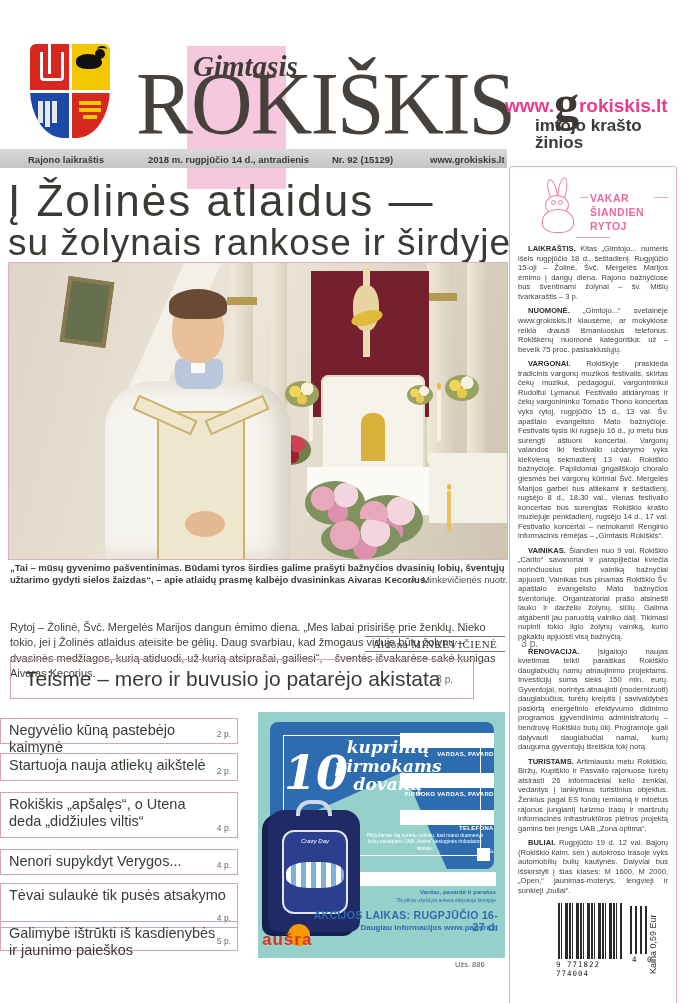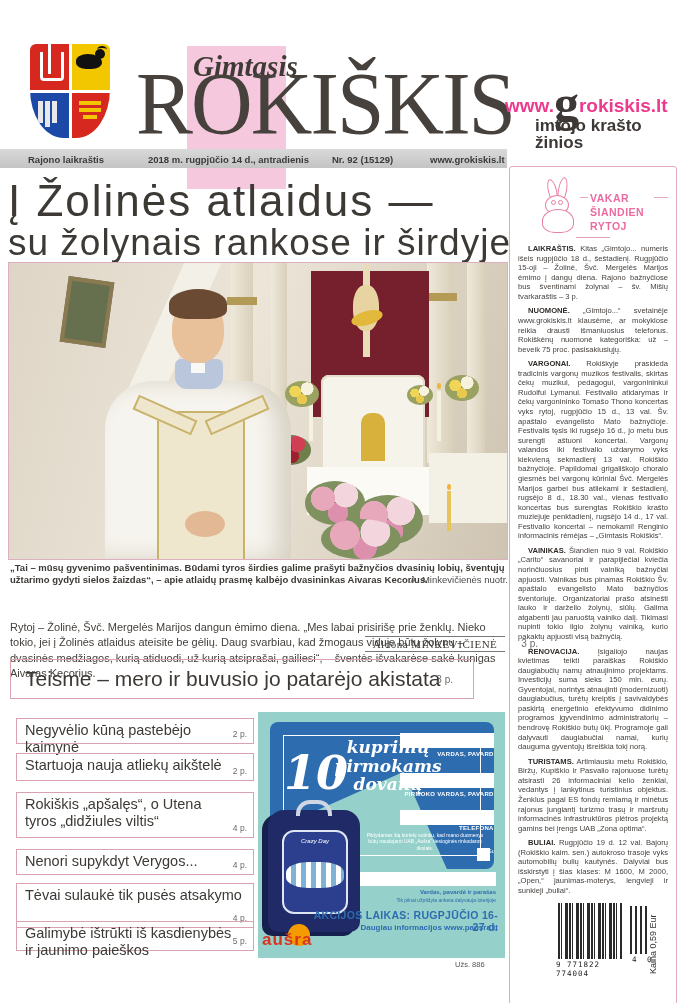--- a/index.html
+++ b/index.html
@@ -82,21 +82,21 @@
   .intro{left:10px;top:596px;width:500px;font-size:11px;line-height:1.4;color:#45403c;margin-top:24px;}
   .bylinewrap{left:360px;top:634px;width:150px;text-align:center;}
   .byline{display:inline-block;font-family:"Liberation Serif",serif;font-size:11px;letter-spacing:.5px;
           border-top:1px solid #777;border-bottom:1px solid #777;padding:1px 8px;color:#3d3935;}
   .bpage{position:absolute;right:-28px;top:4px;font-size:10px;color:#6b6b6b;}
 
   
   .tw{left:10px;top:659px;width:462px;height:38px;border:1px solid #d8a3ae;display:flex;align-items:center;}
   .tw-text{margin-left:14px;font-size:21px;color:#3d3935;}
   .tw-page{position:absolute;right:20px;top:14px;font-size:10px;color:#6b6b6b;}
-  .tz{left:16px;width:238px;border:1px solid #d8a3ae;box-sizing:border-box;padding:3px 6px 2px 8px;}
+  .tz{left:0;width:238px;border:1px solid #d8a3ae;box-sizing:border-box;padding:3px 6px 2px 8px;}
   .tz-text{font-size:14.5px;line-height:1.15;color:#3d3935;}
   .tz-page{position:absolute;right:6px;bottom:4px;font-size:8.5px;color:#6b6b6b;}
 
   
   .ad{left:258px;top:712px;width:247px;height:246px;background:#96d0ca;}
   .ad *{position:absolute;box-sizing:border-box;}
   .ad-blue{left:12px;top:10px;width:224px;height:147px;background:#2e6cb0;border-radius:8px;overflow:hidden;}
   .ad-diag{left:-60px;bottom:-74px;width:230px;height:130px;background:#96d0ca;transform:rotate(-24deg);}
   .ad-frame{left:13px;top:13px;right:13px;bottom:13px;border:1px solid #fff;}
   .ad-num{left:14px;top:24px;font-family:"DejaVu Serif",serif;font-style:italic;font-weight:bold;font-size:46px;color:#fff;}
@@ -250,21 +250,21 @@
 
   <div class="abs tz" style="top:718px;height:26px">
     <div class="tz-text">Negyvėlio kūną pastebėjo kaimynė</div>
     <span class="tz-page">2 p.</span>
   </div>
   <div class="abs tz" style="top:753px;height:28px">
     <div class="tz-text">Startuoja nauja atliekų aikštelė</div>
     <span class="tz-page">2 p.</span>
   </div>
   <div class="abs tz" style="top:792px;height:46px">
-    <div class="tz-text" style="width:200px">Rokiškis „apšalęs“, o Utena tyros „didžiules viltis“</div>
+    <div class="tz-text" style="width:200px">Rokiškis „apšalęs“, o Utena deda „didžiules viltis“</div>
     <span class="tz-page">4 p.</span>
   </div>
   <div class="abs tz" style="top:849px;height:26px">
     <div class="tz-text">Nenori supykdyt Verygos...</div>
     <span class="tz-page">4 p.</span>
   </div>
   <div class="abs tz" style="top:883px;height:45px">
     <div class="tz-text">Tėvai sulaukė tik pusės atsakymo</div>
     <span class="tz-page">4 p.</span>
   </div>

